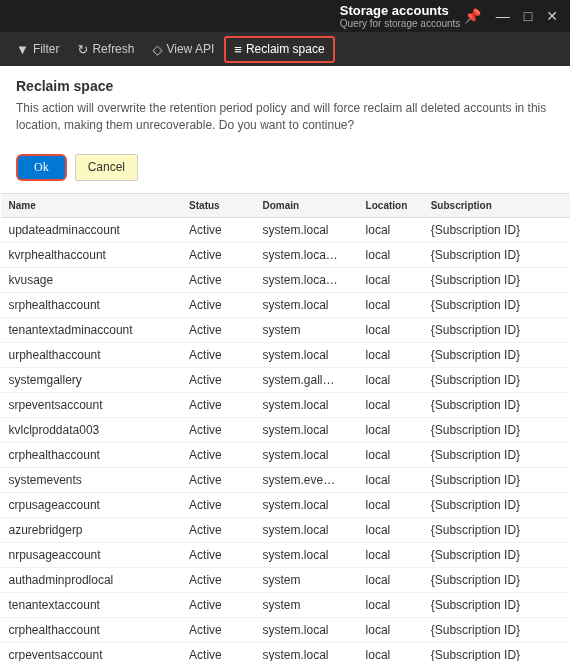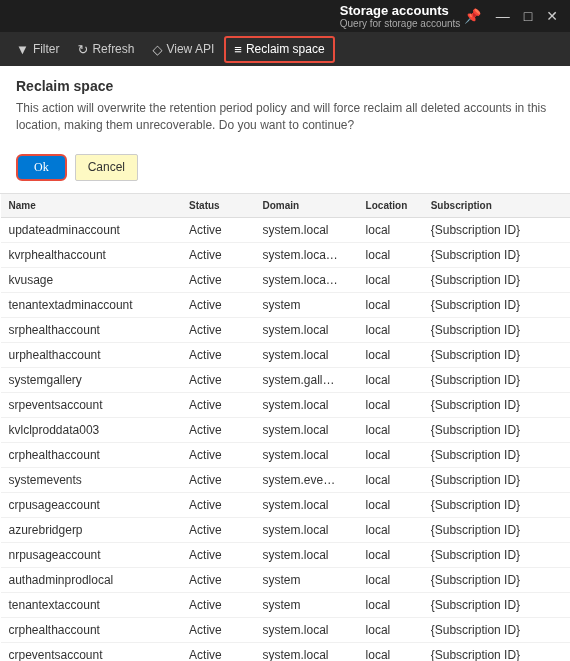--- a/index.html
+++ b/index.html
@@ -243,30 +243,30 @@
               <td class="col-sub">{Subscription ID}</td>
             </tr>
             <tr>
               <td class="col-name">kvusage</td>
               <td class="col-status">Active</td>
               <td class="col-domain">system.loca…</td>
               <td class="col-loc">local</td>
               <td class="col-sub">{Subscription ID}</td>
             </tr>
             <tr>
+              <td class="col-name">srphealthaccount</td>
+              <td class="col-status">Active</td>
+              <td class="col-domain">system.local</td>
+              <td class="col-loc">local</td>
+              <td class="col-sub">{Subscription ID}</td>
+            </tr>
+            <tr>
               <td class="col-name">tenantextadminaccount</td>
               <td class="col-status">Active</td>
               <td class="col-domain">system</td>
-              <td class="col-loc">local</td>
-              <td class="col-sub">{Subscription ID}</td>
-            </tr>
-            <tr>
-              <td class="col-name">srphealthaccount</td>
-              <td class="col-status">Active</td>
-              <td class="col-domain">system.local</td>
               <td class="col-loc">local</td>
               <td class="col-sub">{Subscription ID}</td>
             </tr>
             <tr>
               <td class="col-name">urphealthaccount</td>
               <td class="col-status">Active</td>
               <td class="col-domain">system.local</td>
               <td class="col-loc">local</td>
               <td class="col-sub">{Subscription ID}</td>
             </tr>

